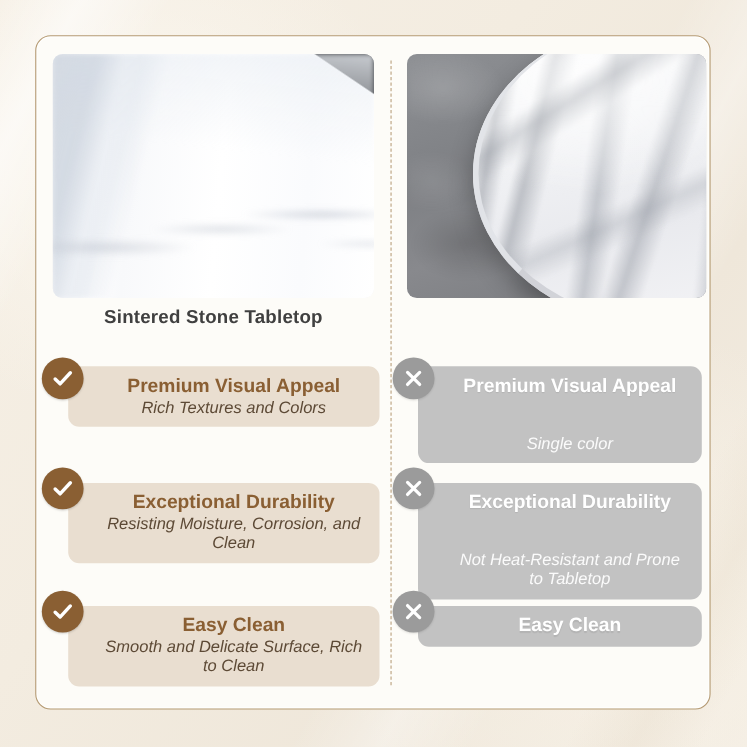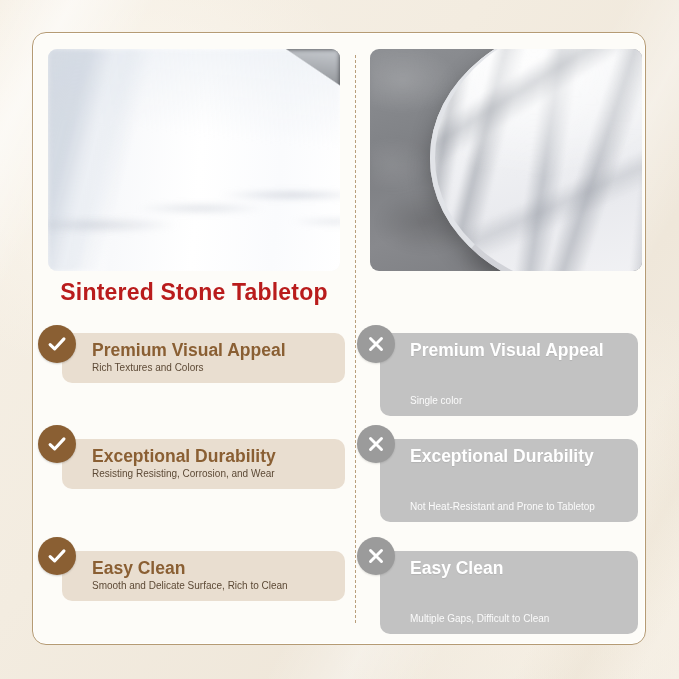--- a/index.html
+++ b/index.html
@@ -197,66 +197,68 @@
     box-sizing: border-box;
     pointer-events: none;
   }
 
   
   .col-title {
     position: absolute;
     top: 246px;
     width: 100%;
     text-align: center;
-    font-size: 23px;
+    font-size: 17px;
     font-weight: bold;
     letter-spacing: 0.2px;
-    color: #b91c1c;
+    color: #404040;
     white-space: nowrap;
   }
   #col-right .col-title { padding-right: 14px; box-sizing: border-box; }
 
   
   .feature {
     position: absolute;
     left: 0;
     width: 100%;
     height: 0;
   }
   .f1 { top: 292px; }
   .f2 { top: 392px; }
   .f3 { top: 504px; }
 
   .card {
     position: absolute;
     border-radius: 10px;
     box-sizing: border-box;
     padding: 7px 12px 9px 30px;
+    text-align: center;
   }
   #col-left .card {
     left: 29px;
     width: 283px;
     background: #e9ded0;
   }
   #col-right .card {
     left: 25px;
     width: 258px;
     background: #c2c2c2;
   }
 
   .card .title {
     font-size: 17.5px;
     font-weight: bold;
     line-height: 1.2;
     white-space: nowrap;
   }
   .card .desc {
-    font-size: 10px;
+    font-size: 15px;
     line-height: 1.15;
     margin-top: 1px;
+    font-style: italic;
   }
   #col-left .card .title { color: #8a5f33; }
   #col-left .card .desc  { color: #5d4a36; }
   #col-right .card .title { color: #ffffff; text-shadow: 0 1px 1px rgba(0,0,0,0.08); }
   #col-right .card .desc  { color: #fbfbfb; margin-top: 34px; }
 
   
   .badge {
     position: absolute;
     top: 0;
@@ -302,21 +304,21 @@
         <div class="badge">
           <svg width="22" height="22" viewBox="0 0 24 24" aria-hidden="true">
             <path d="M4.5 12.6 L9.4 17.4 L19.6 6.4" fill="none" stroke="#ffffff" stroke-width="3.4" stroke-linecap="round" stroke-linejoin="round"></path>
           </svg>
         </div>
       </div>
 
       <div class="feature f2">
         <div class="card" style="top:14px;">
           <div class="title">Exceptional Durability</div>
-          <div class="desc">Resisting Resisting, Corrosion, and Wear</div>
+          <div class="desc">Resisting Moisture, Corrosion, and Clean</div>
         </div>
         <div class="badge">
           <svg width="22" height="22" viewBox="0 0 24 24" aria-hidden="true">
             <path d="M4.5 12.6 L9.4 17.4 L19.6 6.4" fill="none" stroke="#ffffff" stroke-width="3.4" stroke-linecap="round" stroke-linejoin="round"></path>
           </svg>
         </div>
       </div>
 
       <div class="feature f3">
         <div class="card" style="top:14px;">
@@ -361,21 +363,20 @@
         <div class="badge">
           <svg width="22" height="22" viewBox="0 0 24 24" aria-hidden="true">
             <path d="M6 6 L18 18 M18 6 L6 18" fill="none" stroke="#ffffff" stroke-width="3.2" stroke-linecap="round"></path>
           </svg>
         </div>
       </div>
 
       <div class="feature f3">
         <div class="card" style="top:14px;">
           <div class="title">Easy Clean</div>
-          <div class="desc">Multiple Gaps, Difficult to Clean</div>
         </div>
         <div class="badge">
           <svg width="22" height="22" viewBox="0 0 24 24" aria-hidden="true">
             <path d="M6 6 L18 18 M18 6 L6 18" fill="none" stroke="#ffffff" stroke-width="3.2" stroke-linecap="round"></path>
           </svg>
         </div>
       </div>
     </div>
 
     <div id="divider"></div>

